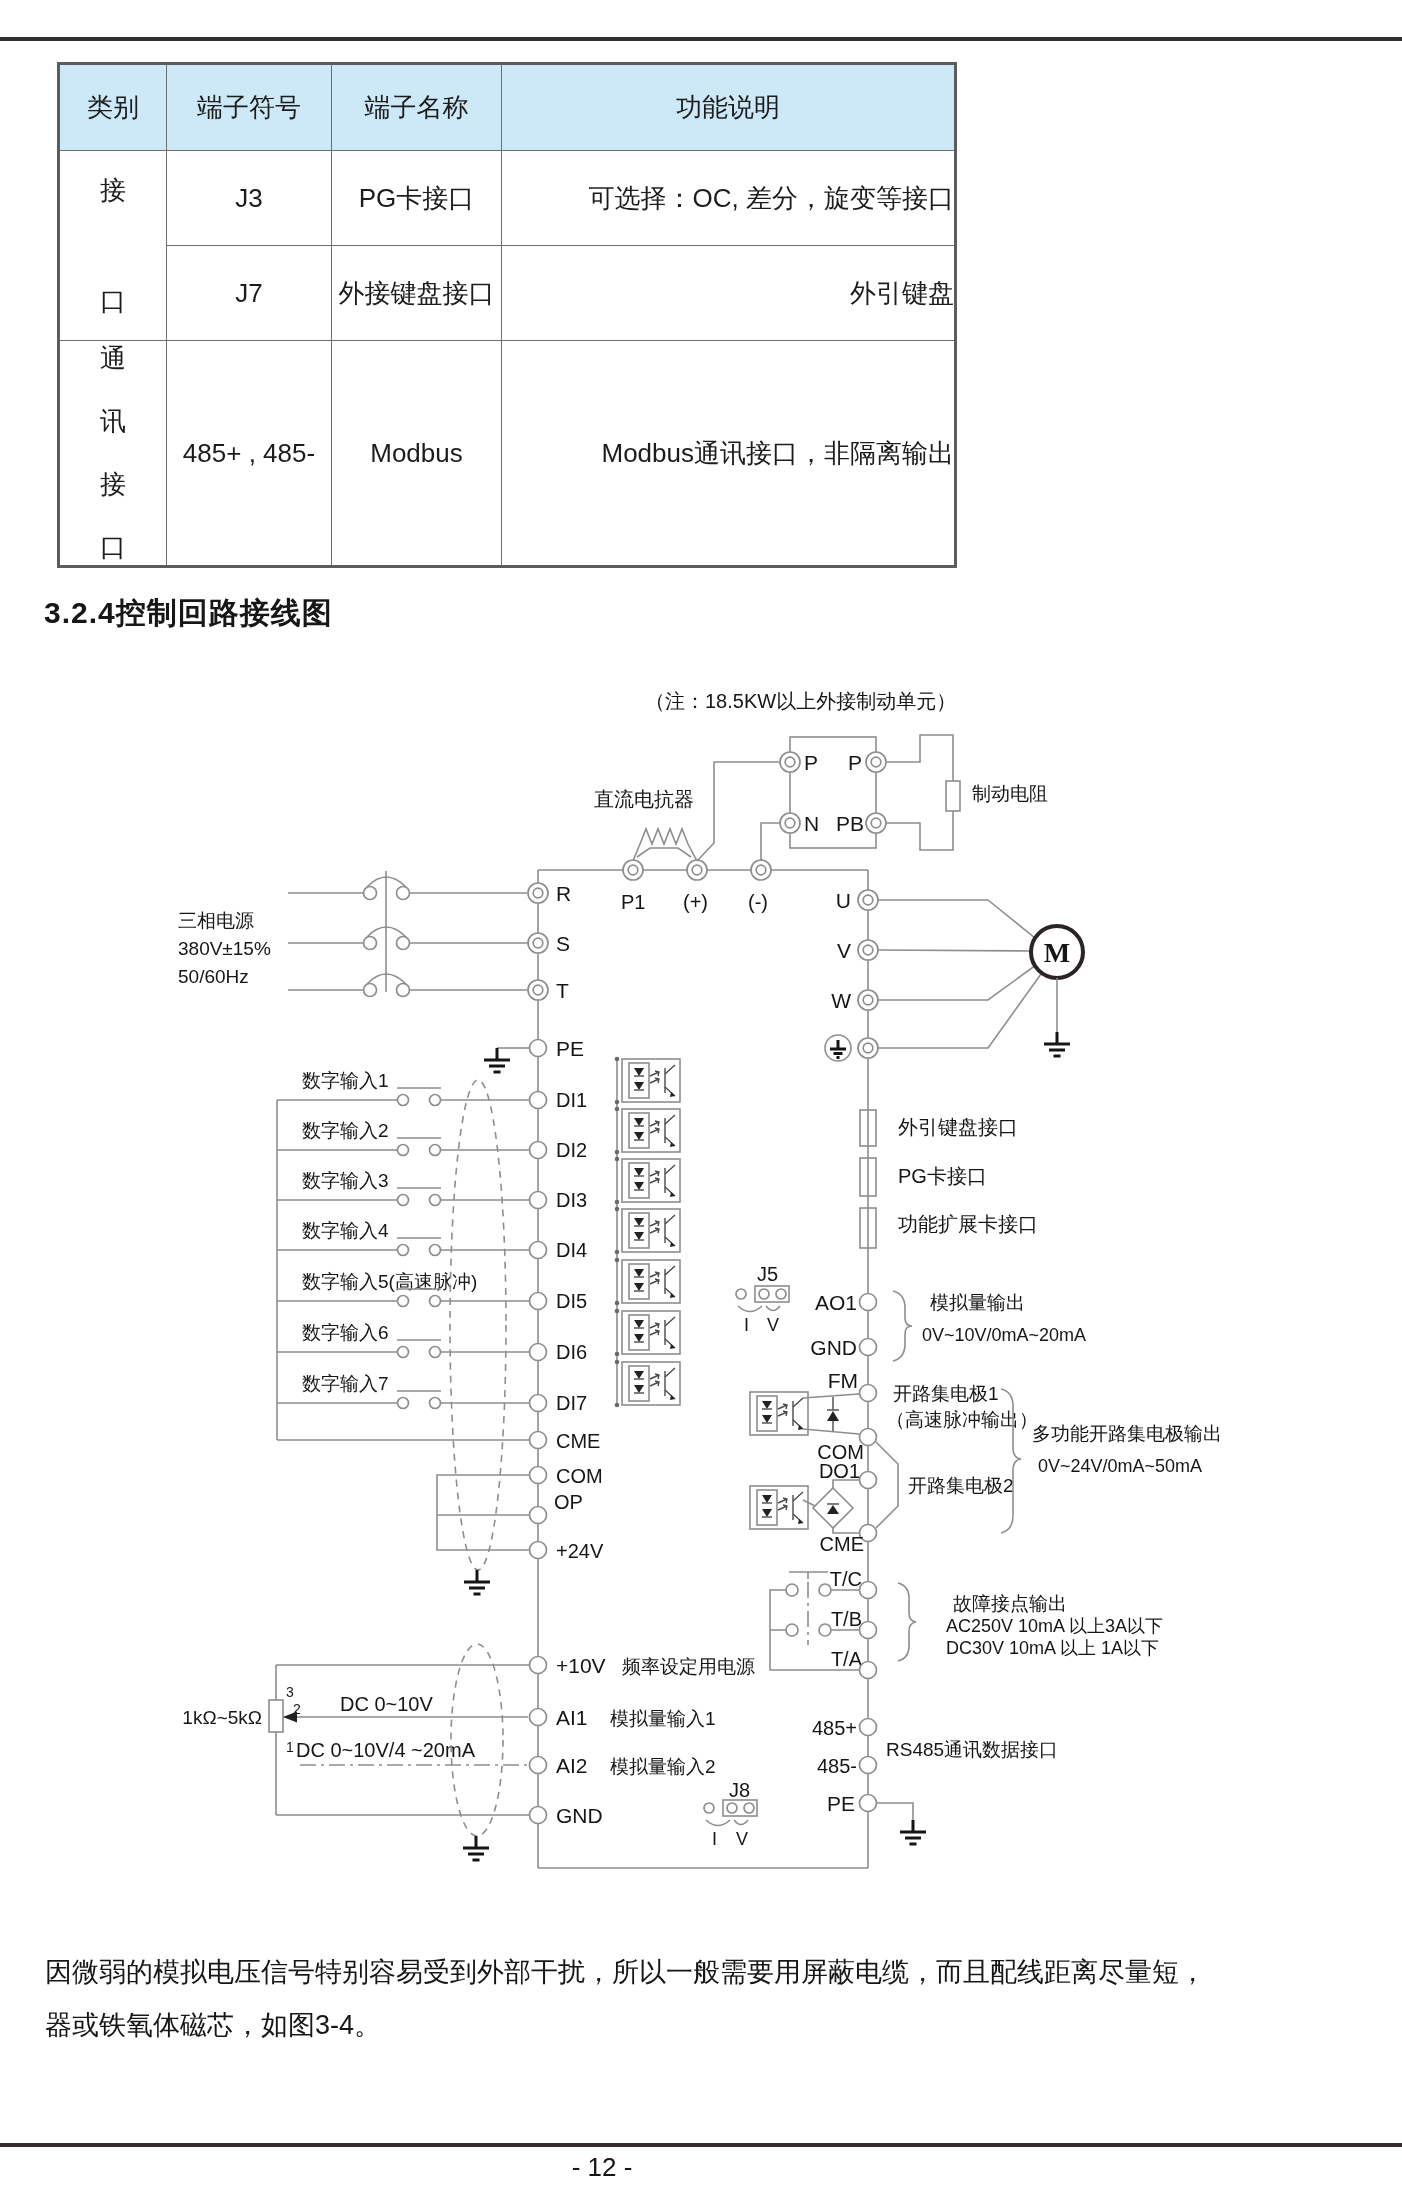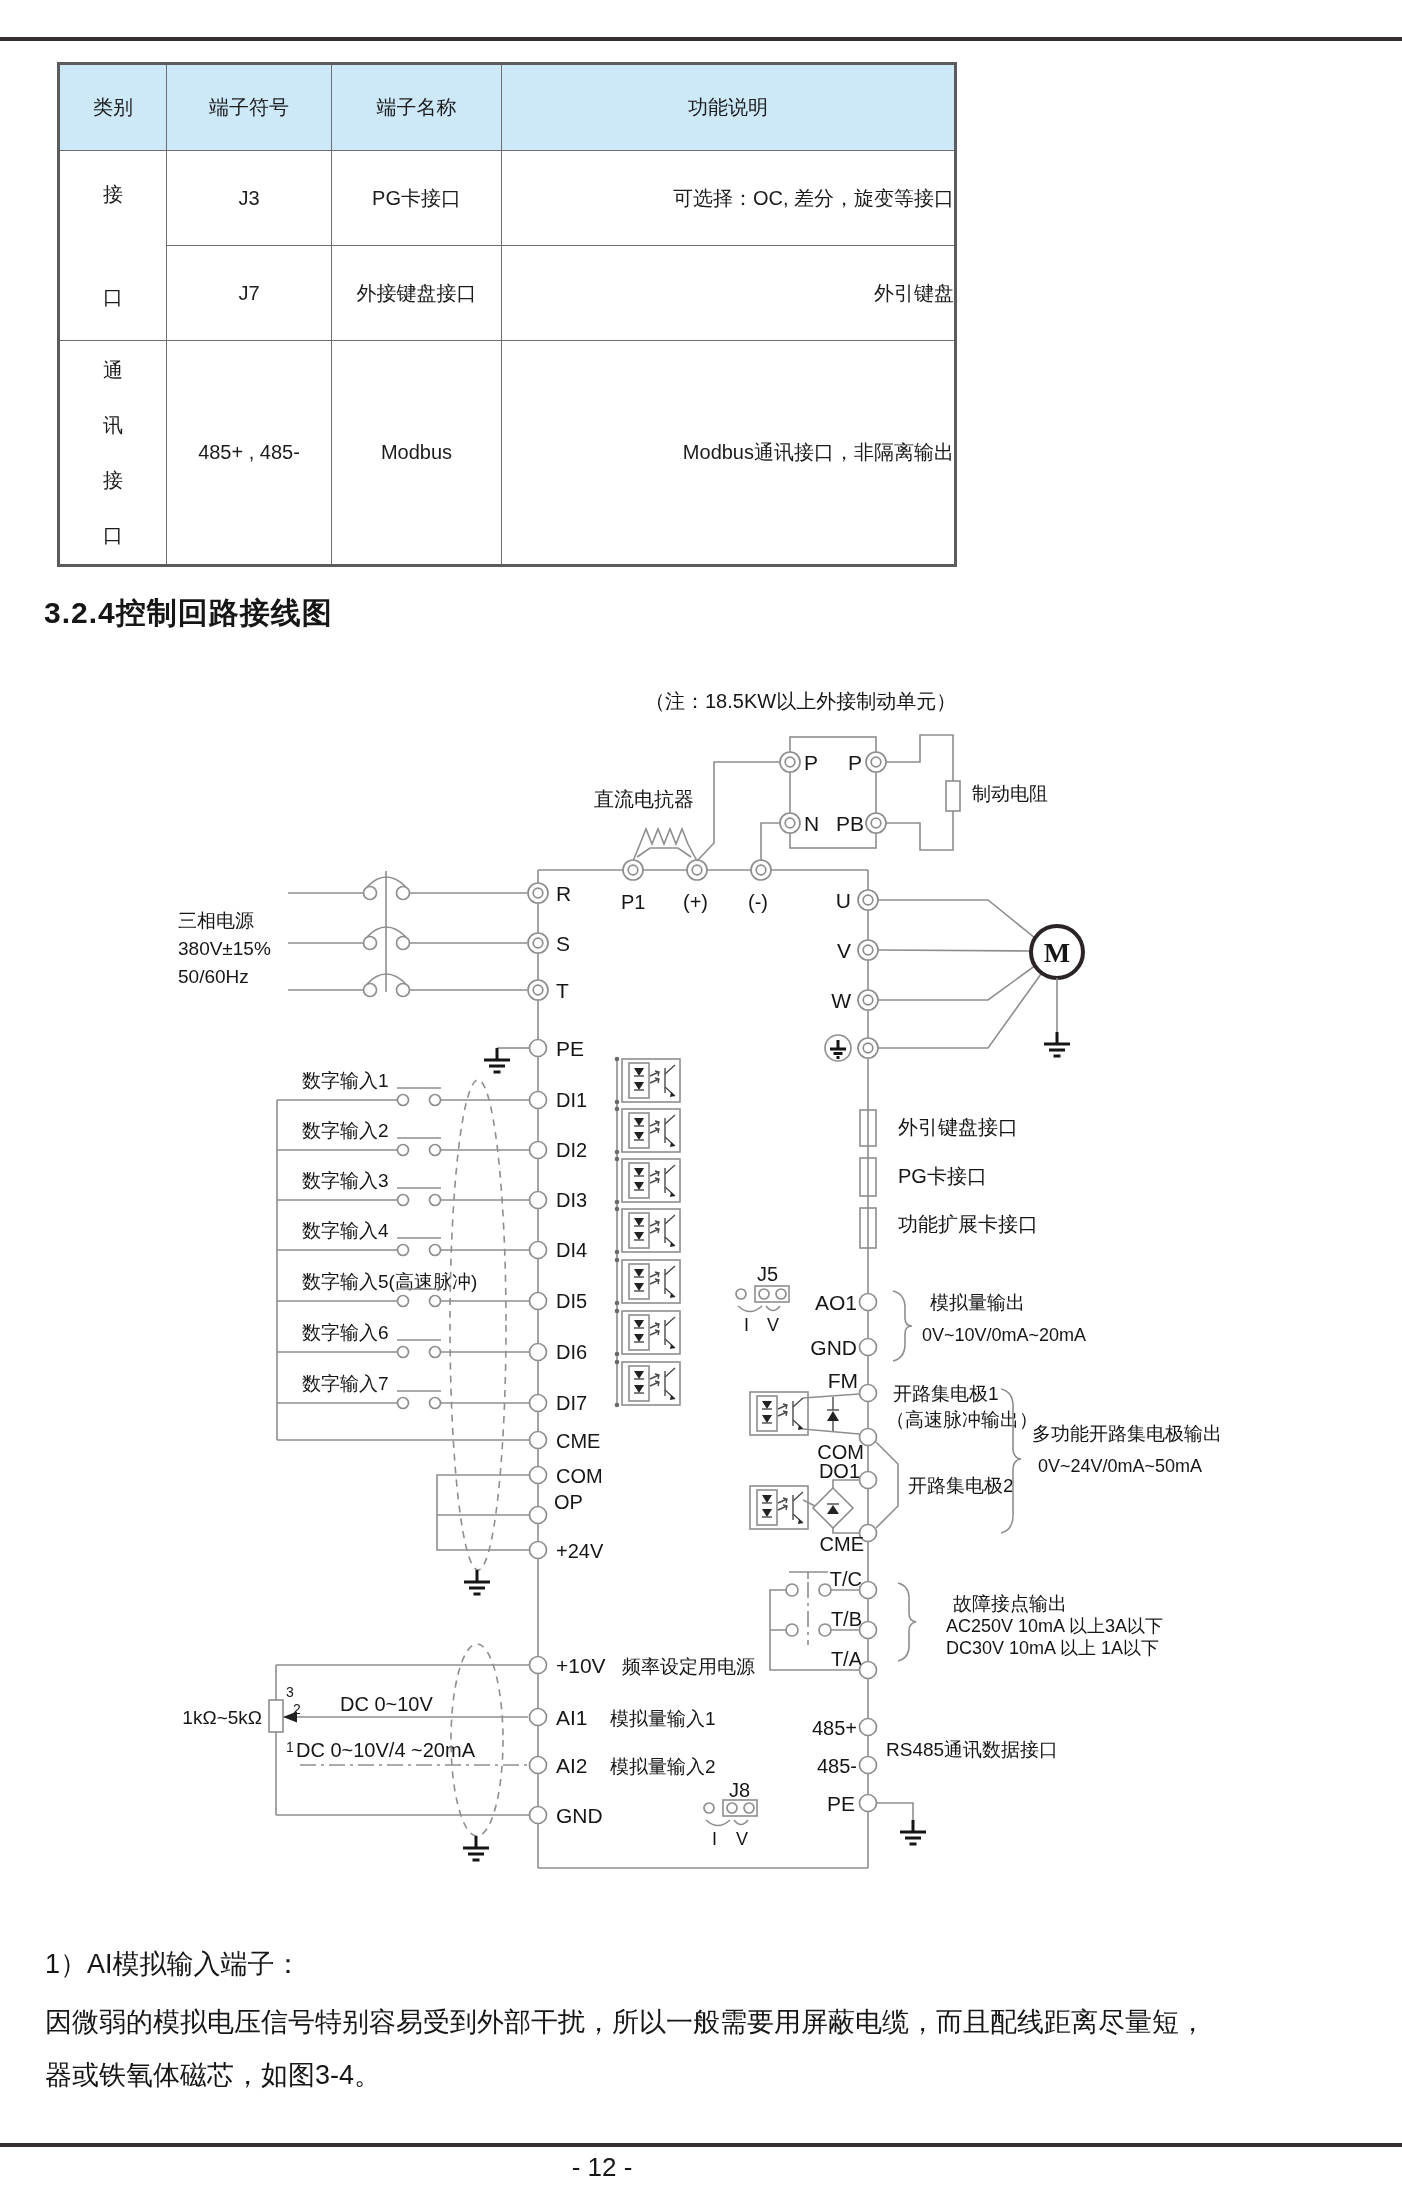--- a/index.html
+++ b/index.html
@@ -5,21 +5,21 @@
   html,body{margin:0;padding:0;background:#fff;}
   .page{position:relative;width:1402px;height:2185px;background:#fff;overflow:hidden;
         font-family:"Liberation Sans","DejaVu Sans",sans-serif;color:#161616;}
   .doc-title{position:absolute;left:44px;top:4px;font-size:27px;letter-spacing:1px;}
   .rule{position:absolute;left:0;width:1402px;height:4px;background:#352f30;}
   .top-rule{top:37px;}
   .bottom-rule{top:2143px;}
   table.term-table{position:absolute;left:57px;top:62px;width:897px;border-collapse:collapse;
         table-layout:fixed;border:3px solid #5c5c5c;}
   table.term-table th,table.term-table td{border:1.8px solid #6e6e6e;padding:0;font-weight:normal;
-        font-size:20px;color:#1c1c1c;}
+        font-size:26px;color:#1c1c1c;}
   table.term-table th{background:#cde9f8;height:85px;text-align:center;}
   tr.r1{height:95px;} tr.r2{height:95px;} tr.r3{height:225px;}
   td.c-center{text-align:center;}
   td.c-desc{text-align:right;padding-left:20px;}
   .vcat{display:flex;flex-direction:column;align-items:center;justify-content:center;height:100%;}
   .vcat-2{gap:76px;} .vcat-4{gap:28px;}
   .section-heading{position:absolute;left:44px;top:593px;font-size:30px;font-weight:bold;letter-spacing:1px;}
   svg.diagram{position:absolute;left:0;top:650px;}
   svg .wire{stroke:#8e8e8e;stroke-width:1.6;fill:none;}
   svg .box{stroke:#8e8e8e;stroke-width:1.6;fill:none;}
@@ -460,21 +460,20 @@
       <rect x="723" y="1800" width="34" height="16" class="box"></rect>
       <circle cx="732" cy="1808" r="5" class="termc"></circle>
         <circle cx="749" cy="1808" r="5" class="termc"></circle>
       <path class="wire" d="M706,1820 Q718,1831 730,1820 M734,1820 Q741,1829 748,1820"></path>
       <text x="712" y="1845" class="t18">I</text>
       <text x="736" y="1845" class="t18">V</text>
     </g>
   </svg>
 
   <div class="footer-text">
-    <div class="ai-title">1）AI模拟输入端子：</div>
     <div class="para">
       <div>因微弱的模拟电压信号特别容易受到外部干扰，所以一般需要用屏蔽电缆，而且配线距离尽量短，</div>
       <div>器或铁氧体磁芯，如图3-4。</div>
     </div>
   </div>
 
   <div class="rule bottom-rule"></div>
   <div class="page-num">- 12 -</div>
 
 </div>

